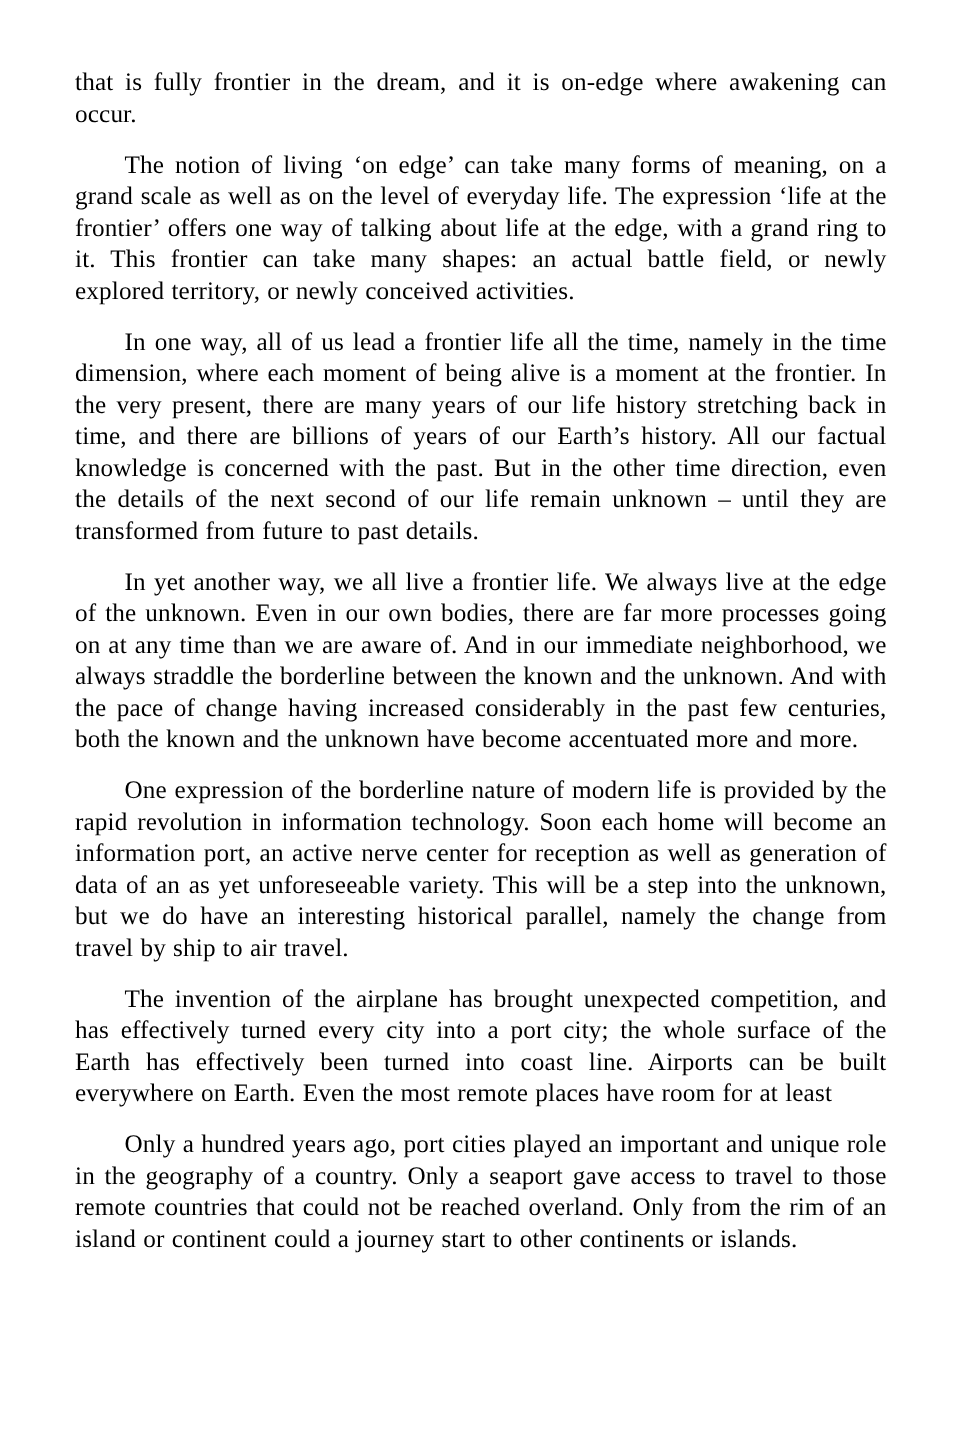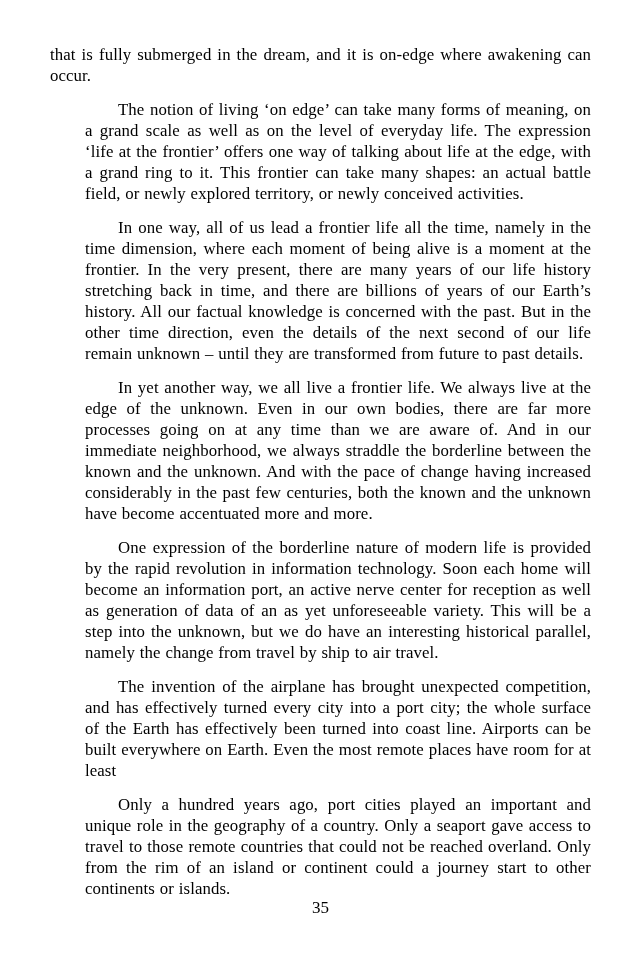--- a/index.html
+++ b/index.html
@@ -26,42 +26,40 @@
   .text-block p {
     margin: 0 0 13px 0;
     font-size: 16.8px;
     line-height: 21px;
     text-align: justify;
     letter-spacing: 0.1px;
     word-spacing: 0.5px;
   }
   .text-block p.indent {
     text-indent: 33px;
-    margin-left: 35px;
   }
   .text-block p.noindent {
     text-indent: 0;
   }
   .page-number {
     position: absolute;
     top: 898px;
     left: 0;
     width: 100%;
     text-align: center;
     font-size: 17px;
     line-height: 20px;
   }
 </style>
 </head>
 <body>
 
 <div class="page">
   <div class="text-block">
-    <p class="noindent">that is fully submerged in the dream, and it is on-edge where awakening can occur.</p>
+    <p class="noindent">that is fully frontier in the dream, and it is on-edge where awakening can occur.</p>
     <p class="indent">The notion of living ‘on edge’ can take many forms of meaning, on a grand scale as well as on the level of everyday life.  The expression ‘life at the frontier’ offers one way of talking about life at the edge, with a grand ring to it.  This frontier can take many shapes:  an actual battle field, or newly explored territory, or newly conceived activities.</p>
     <p class="indent">In one way, all of us lead a frontier life all the time, namely in the time dimension, where each moment of being alive is a moment at the frontier. In the very present, there are many years of our life history stretching back in time, and there are billions of years of our Earth’s history.  All our factual knowledge is concerned with the past.  But in the other time direction, even the details of the next second of our life remain unknown – until they are transformed from future to past details.</p>
     <p class="indent">In yet another way, we all live a frontier life.  We always live at the edge of the unknown.  Even in our own bodies, there are far more processes going on at any time than we are aware of.  And in our immediate neighborhood, we always straddle the borderline between the known and the unknown. And with the pace of change having increased considerably in the past few centuries, both the known and the unknown have become accentuated more and more.</p>
     <p class="indent">One expression of the borderline nature of modern life is provided by the rapid revolution in information technology.  Soon each home will become an information port, an active nerve center for reception as well as generation of data of an as yet unforeseeable variety.  This will be a step into the unknown, but we do have an interesting historical parallel, namely the change from travel by ship to air travel.</p>
     <p class="indent">The invention of the airplane has brought unexpected competition, and has effectively turned every city into a port city; the whole surface of the Earth has effectively been turned into coast line.  Airports can be built everywhere on Earth.  Even the most remote places have room for at least</p>
     <p class="indent">Only a hundred years ago, port cities played an important and unique role in the geography of a country.  Only a seaport gave access to travel to those remote countries that could not be reached overland.  Only from the rim of an island or continent could a journey start to other continents or islands.</p>
   </div>
-  <div class="page-number">35</div>
 </div>
 
 </body></html>

